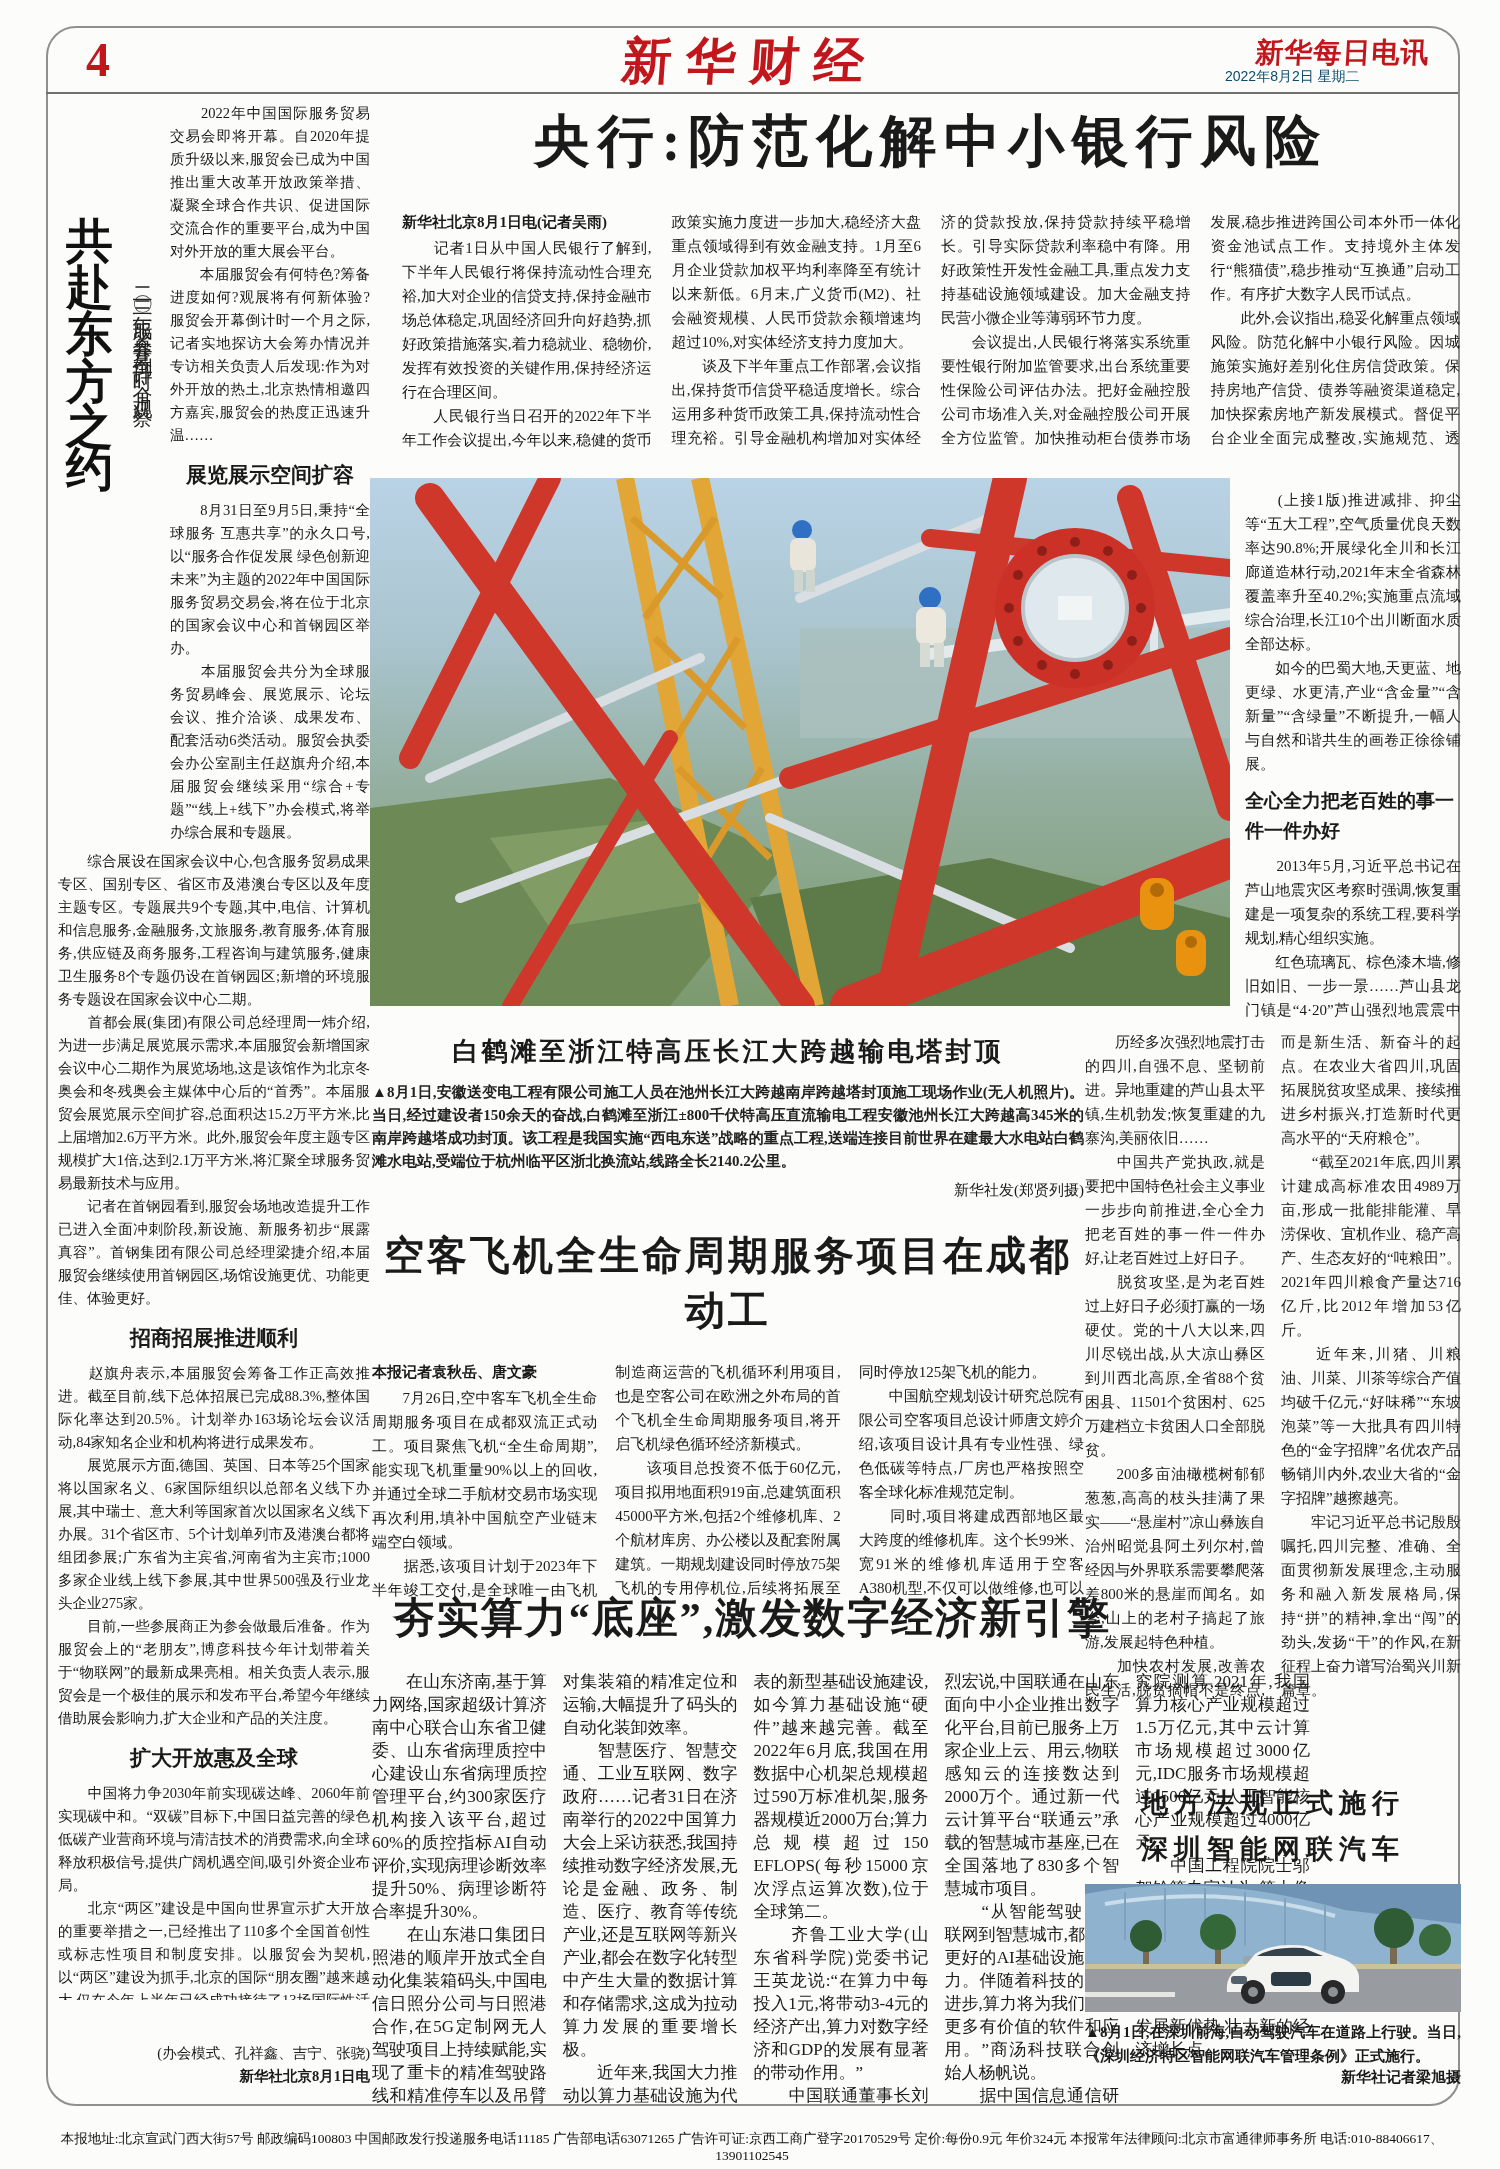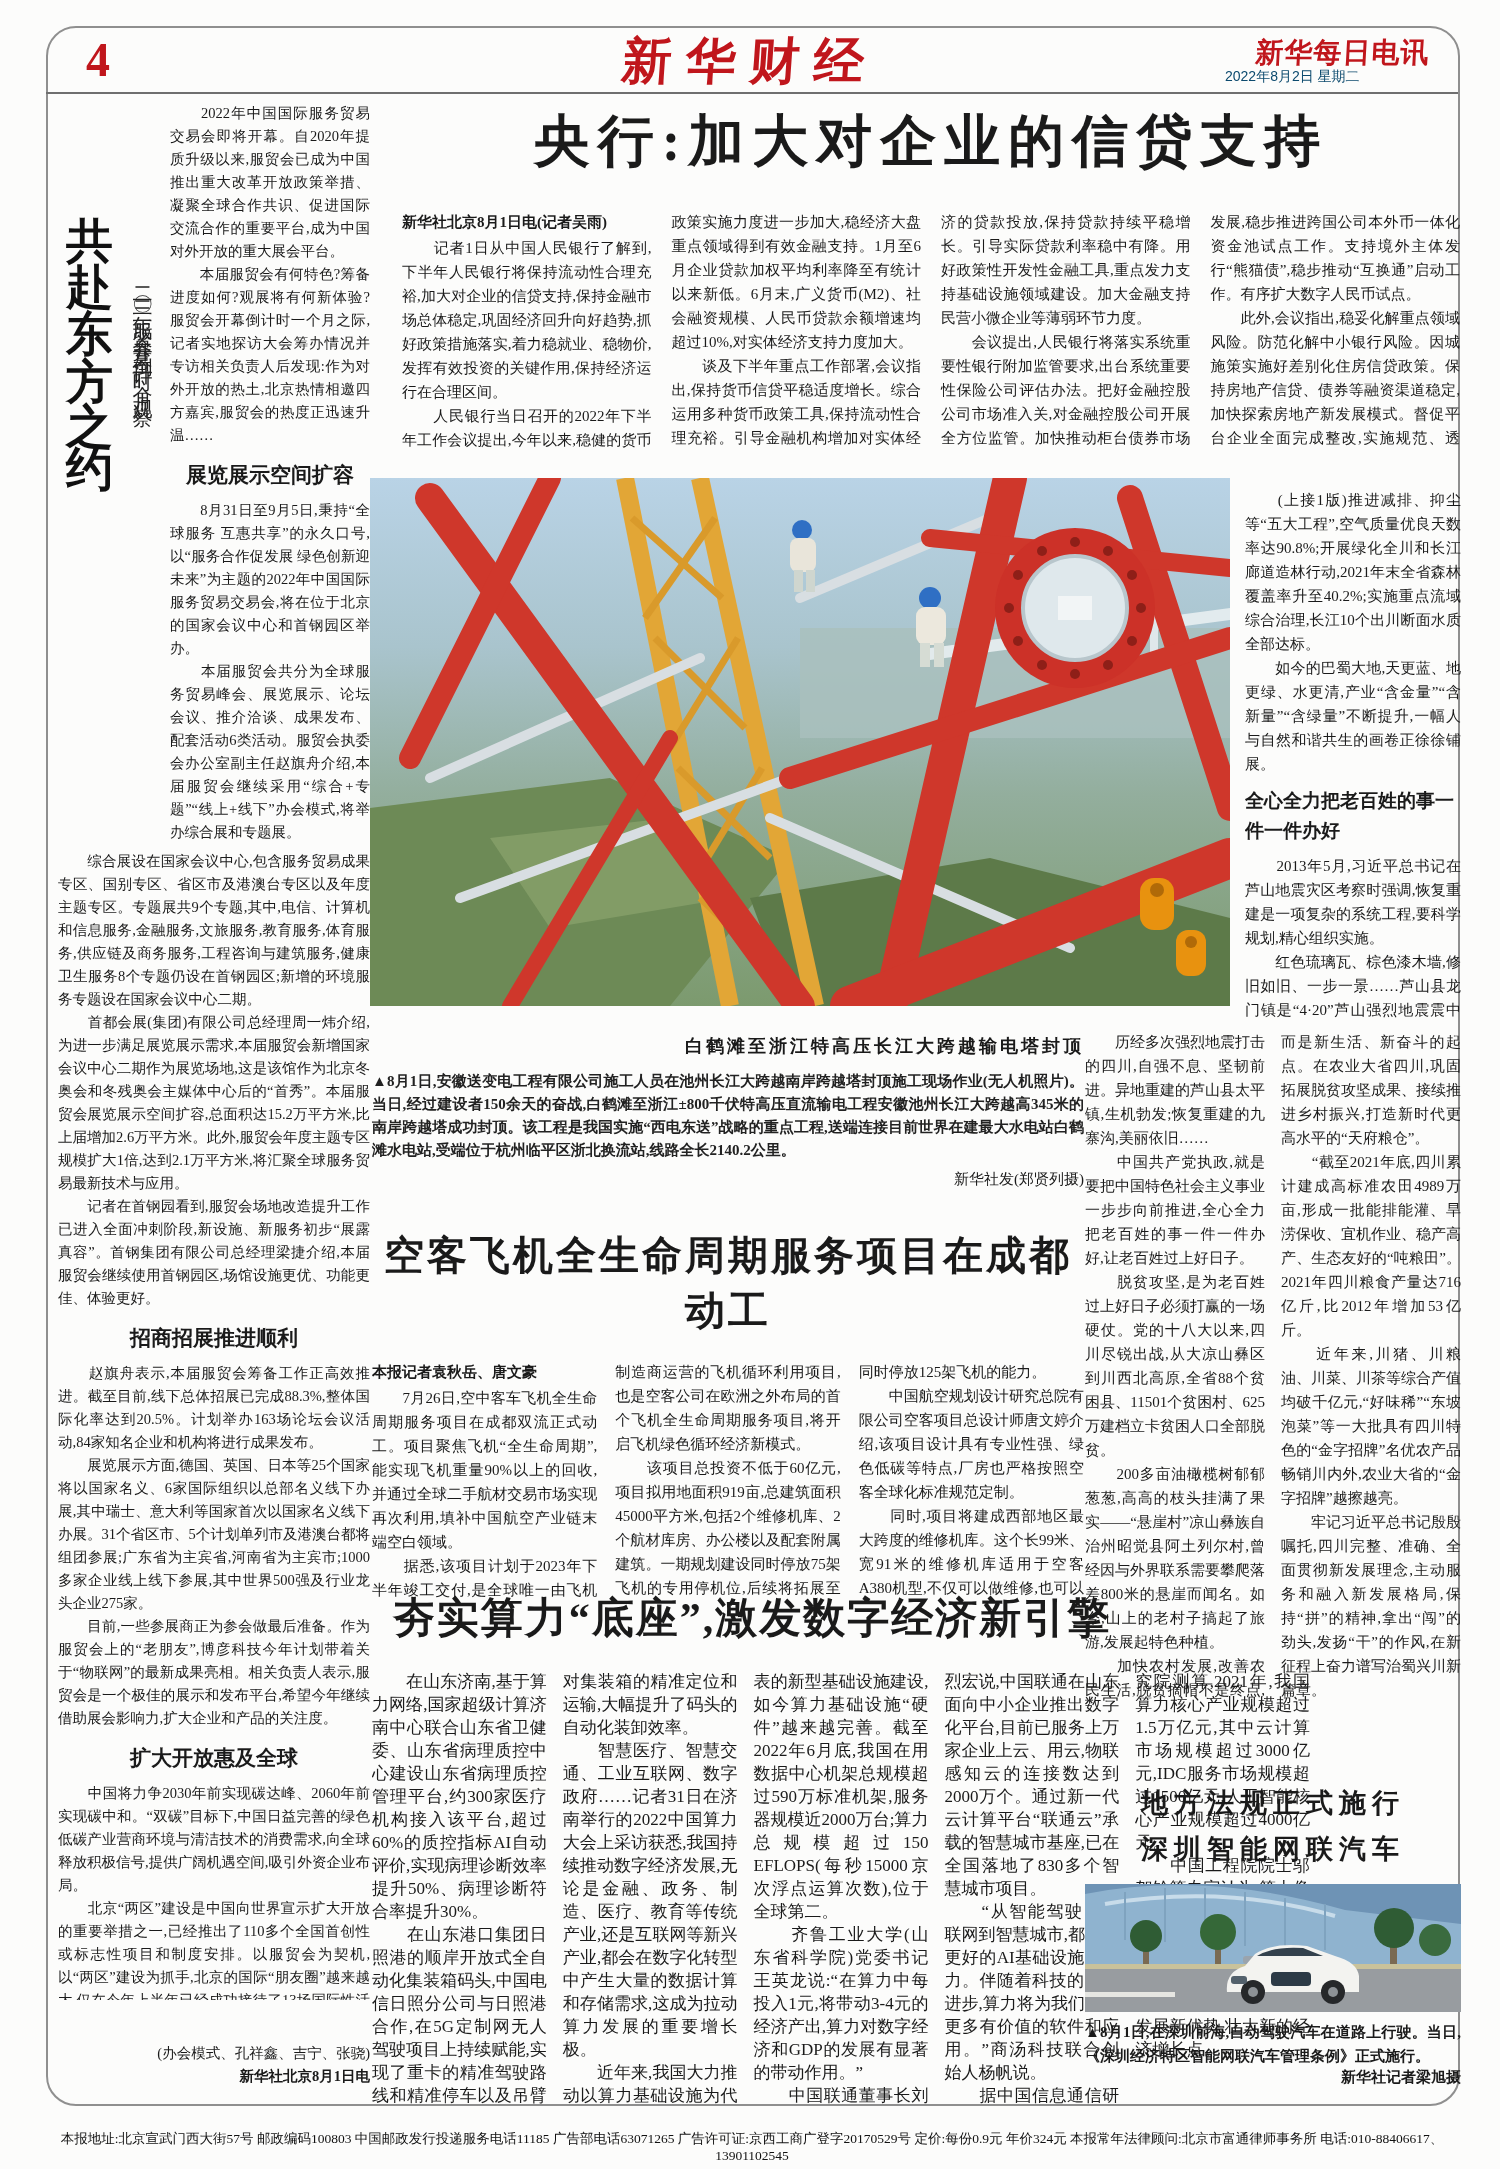--- a/index.html
+++ b/index.html
@@ -41,21 +41,21 @@
 
   
   .top-story{position:absolute;left:402px;top:98px;width:1058px;}
   .ts-headline{text-align:center;font-size:56px;font-weight:900;letter-spacing:8px;margin:6px 0 30px;}
   .ts-body{column-count:4;column-gap:20px;height:252px;overflow:hidden;}
   .byline-bold{font-weight:bold;margin-bottom:2px;}
 
   
   .main-photo{position:absolute;left:370px;top:478px;width:860px;height:528px;overflow:hidden;background:#9db8c2;}
   .photo-caption{position:absolute;left:372px;top:1034px;width:712px;}
-  .cap-title{text-align:right;font-size:18px;font-weight:bold;letter-spacing:3px;margin-bottom:12px;}
+  .cap-title{text-align:center;font-size:26px;font-weight:bold;letter-spacing:3px;margin-bottom:12px;}
   .cap-text{font-size:15px;line-height:23px;font-weight:bold;color:#222;}
   .cap-credit{text-align:right;font-weight:normal;font-size:15px;margin-top:8px;}
 
   
   .right-top-col{position:absolute;left:1245px;top:488px;width:216px;height:534px;overflow:hidden;}
   .jump-subhead{font-size:19px;font-weight:bold;line-height:30px;margin:10px 0 8px;
     font-family:"Liberation Sans",sans-serif;}
   .right-two-col{position:absolute;left:1085px;top:1030px;width:376px;height:738px;
     column-count:2;column-gap:16px;overflow:hidden;}
 
@@ -116,21 +116,21 @@
 　　北京“两区”建设是中国向世界宣示扩大开放的重要举措之一,已经推出了110多个全国首创性或标志性项目和制度安排。以服贸会为契机,以“两区”建设为抓手,北京的国际“朋友圈”越来越大,仅在今年上半年已经成功接待了13场国际性活动。
 　　北京市商务局局长、北京市“两区”办副主任丁勇表示,北京将以服贸会为契机,推动对外开放和“两区”建设向纵深发展,助力中外经济技术合作实现互利共赢。</div>
   </div>
   <div class="la-end">
     <span>(办会模式、孔祥鑫、吉宁、张骁)</span><br>
     <span class="bold">新华社北京8月1日电</span>
   </div>
 </div>
 
 <div class="top-story">
-  <div class="ts-headline">央行:加大对企业的信贷支持</div>
+  <div class="ts-headline">央行:防范化解中小银行风险</div>
   <div class="ts-body body15">
     <div class="byline-bold">新华社北京8月1日电(记者吴雨)</div>
     <div class="jtext">　　记者1日从中国人民银行了解到,下半年人民银行将保持流动性合理充裕,加大对企业的信贷支持,保持金融市场总体稳定,巩固经济回升向好趋势,抓好政策措施落实,着力稳就业、稳物价,发挥有效投资的关键作用,保持经济运行在合理区间。
 　　人民银行当日召开的2022年下半年工作会议提出,今年以来,稳健的货币政策实施力度进一步加大,稳经济大盘重点领域得到有效金融支持。1月至6月企业贷款加权平均利率降至有统计以来新低。6月末,广义货币(M2)、社会融资规模、人民币贷款余额增速均超过10%,对实体经济支持力度加大。
 　　谈及下半年重点工作部署,会议指出,保持货币信贷平稳适度增长。综合运用多种货币政策工具,保持流动性合理充裕。引导金融机构增加对实体经济的贷款投放,保持贷款持续平稳增长。引导实际贷款利率稳中有降。用好政策性开发性金融工具,重点发力支持基础设施领域建设。加大金融支持民营小微企业等薄弱环节力度。
 　　会议提出,人民银行将落实系统重要性银行附加监管要求,出台系统重要性保险公司评估办法。把好金融控股公司市场准入关,对金融控股公司开展全方位监管。加快推动柜台债券市场发展,稳步推进跨国公司本外币一体化资金池试点工作。支持境外主体发行“熊猫债”,稳步推动“互换通”启动工作。有序扩大数字人民币试点。
 　　此外,会议指出,稳妥化解重点领域风险。防范化解中小银行风险。因城施策实施好差别化住房信贷政策。保持房地产信贷、债券等融资渠道稳定,加快探索房地产新发展模式。督促平台企业全面完成整改,实施规范、透明、可预期的常态化监管,发挥好平台经济创造就业和促进消费的作用。</div>
   </div>
 </div>
 

